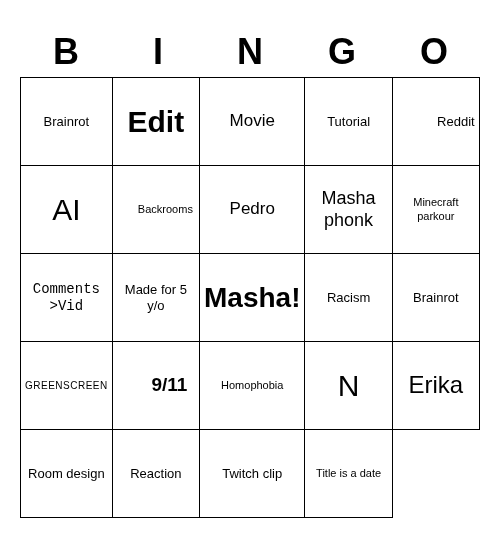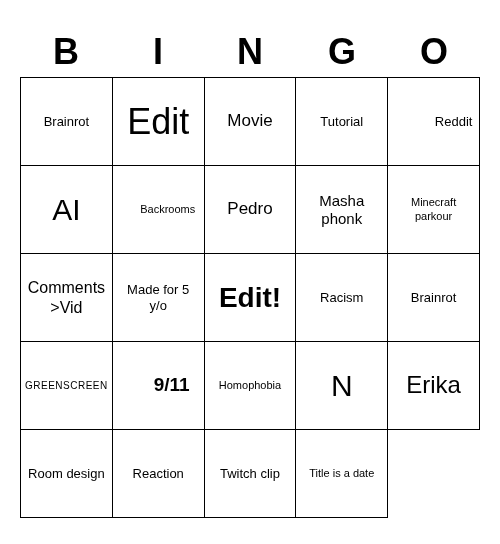--- a/index.html
+++ b/index.html
@@ -56,54 +56,54 @@
     <div class="letter">I</div>
     <div class="letter">N</div>
     <div class="letter">G</div>
     <div class="letter">O</div>
   </div>
   <div class="bingo-grid" id="grid">
       <div class="bingo-cell">
         <span class="cell-text" style="font-size: 13px;">Brainrot</span>
       </div>
       <div class="bingo-cell">
-        <span class="cell-text" style="font-size: 36px; font-weight: normal;">Edit</span>
+        <span class="cell-text" style="font-size: 30px; font-weight: bold;">Edit</span>
       </div>
       <div class="bingo-cell">
         <span class="cell-text" style="font-size: 17px;">Movie</span>
       </div>
       <div class="bingo-cell">
         <span class="cell-text" style="font-size: 13px;">Tutorial</span>
       </div>
       <div class="bingo-cell">
         <span class="cell-text" style="font-size: 13px; padding-left: 40px;">Reddit</span>
       </div>
       <div class="bingo-cell">
         <span class="cell-text" style="font-size: 30px;">AI</span>
       </div>
       <div class="bingo-cell">
         <span class="cell-text" style="font-size: 11px; padding-left: 19px;">Backrooms</span>
       </div>
       <div class="bingo-cell">
         <span class="cell-text" style="font-size: 17px;">Pedro</span>
       </div>
       <div class="bingo-cell">
-        <span class="cell-text" style="font-size: 15px;">Masha phonk</span>
+        <span class="cell-text" style="font-size: 18px;">Masha phonk</span>
       </div>
       <div class="bingo-cell">
         <span class="cell-text" style="font-size: 11px;">Minecraft parkour</span>
       </div>
       <div class="bingo-cell">
-        <span class="cell-text" style="font-size: 16px;">Comments &gt;Vid</span>
+        <span class="cell-text" style="font-size: 14px; font-family: Liberation Mono, monospace;">Comments &gt;Vid</span>
       </div>
       <div class="bingo-cell">
         <span class="cell-text" style="font-size: 13px;">Made for 5 y/o</span>
       </div>
       <div class="bingo-cell">
-        <span class="cell-text" style="font-size: 28px; font-weight: bold;">Edit!</span>
+        <span class="cell-text" style="font-size: 28px; font-weight: bold;">Masha!</span>
       </div>
       <div class="bingo-cell">
         <span class="cell-text" style="font-size: 13px; text-align: center;">Racism</span>
       </div>
       <div class="bingo-cell">
         <span class="cell-text" style="font-size: 13px;">Brainrot</span>
       </div>
       <div class="bingo-cell">
         <span class="cell-text" style="font-size: 10px; text-transform: uppercase; letter-spacing: 0.5px;">GREENSCREEN</span>
       </div>

